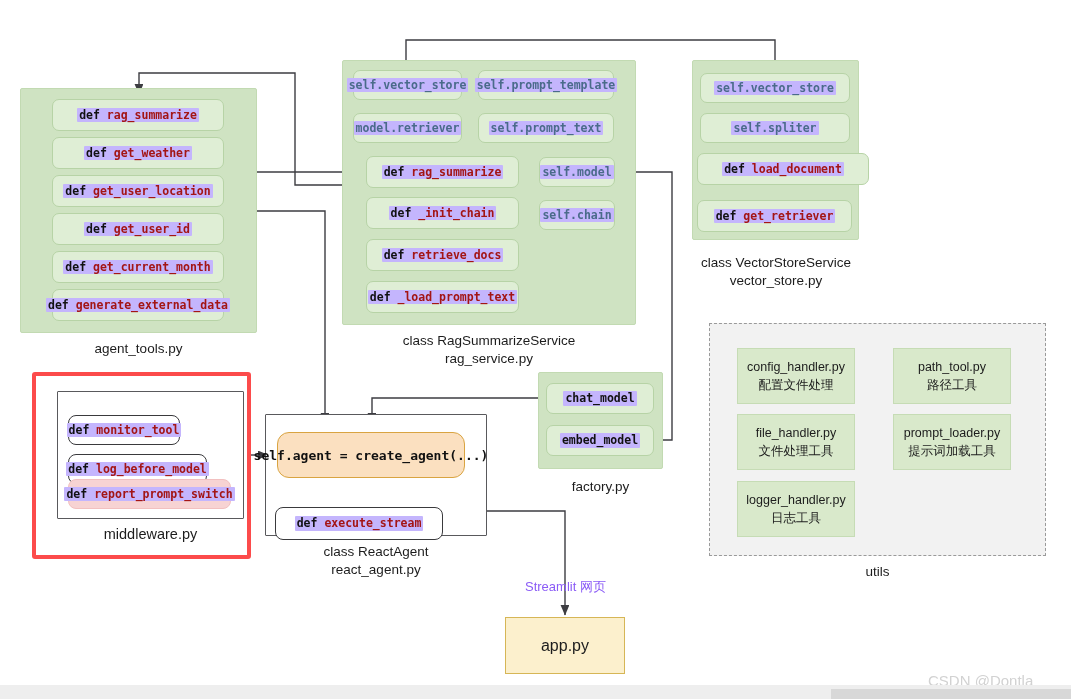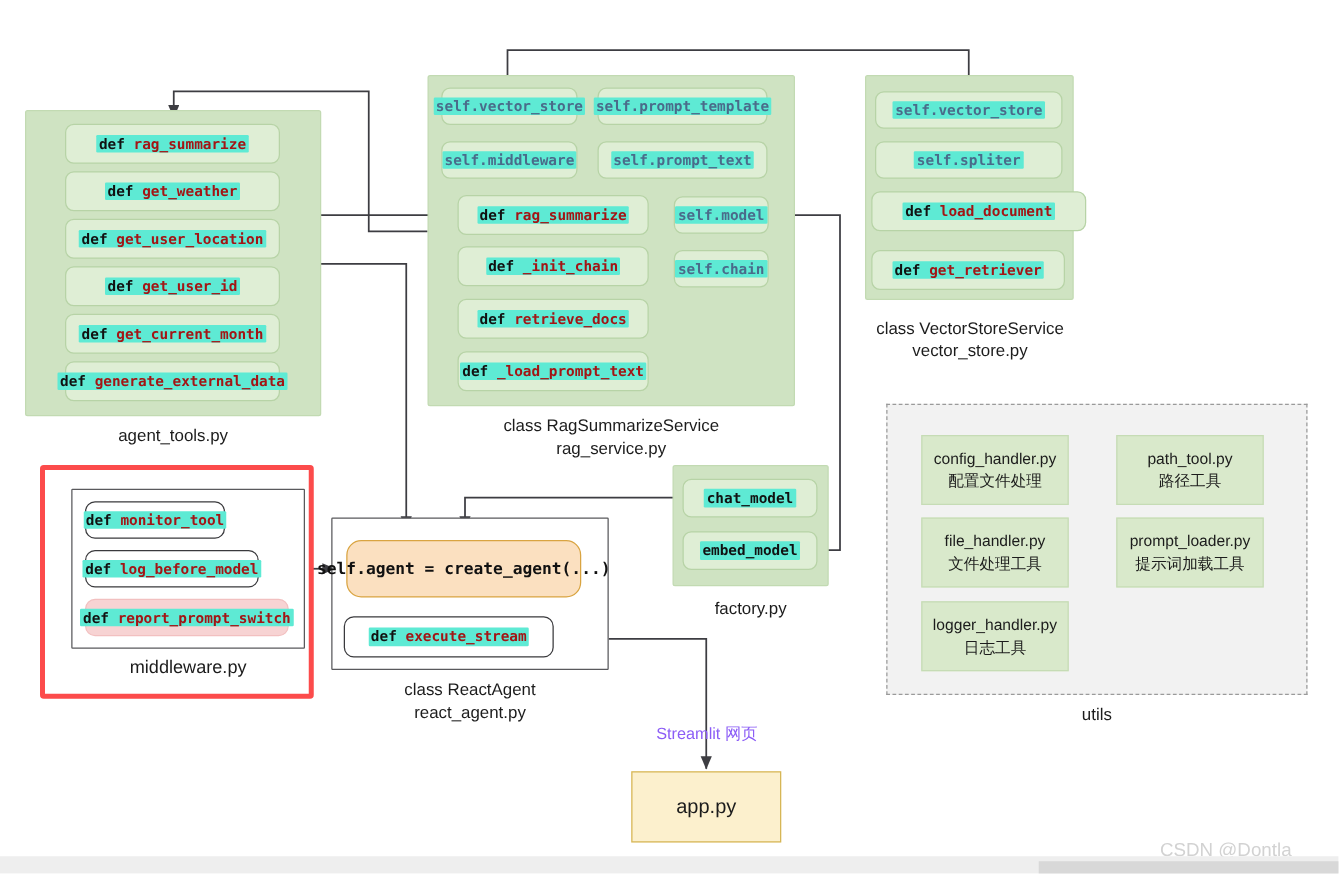--- a/index.html
+++ b/index.html
@@ -30,21 +30,21 @@
     border-radius: 7px;
     display: flex;
     align-items: center;
     justify-content: center;
     font-family: "DejaVu Sans Mono", "Liberation Mono", monospace;
     font-size: 11.5px;
     font-weight: bold;
     white-space: nowrap;
   }
   .code-hl {
-    background: #5eead4;
+    background: #c4b5fd;
     padding: 1px 2px;
     border-radius: 1px;
     line-height: 1.1;
   }
   .kw  { color: #111111; }
   .fn  { color: #a31515; }
   .attr{ color: #4a6b8a; }
   .plain { color: #111111; }
 
   
@@ -76,20 +76,21 @@
     background: #ffffff;
     border: 1px solid #3a3a3d;
     border-radius: 8px;
     display: flex;
     align-items: center;
     justify-content: center;
     font-family: "DejaVu Sans Mono", "Liberation Mono", monospace;
     font-size: 11.5px;
     font-weight: bold;
     white-space: nowrap;
+    margin-top: 14px;
   }
   .chip-pink {
     position: absolute;
     background: #f7d3d3;
     border: 1px solid #f2c0c0;
     border-radius: 8px;
     display: flex;
     align-items: center;
     justify-content: center;
     font-family: "DejaVu Sans Mono", "Liberation Mono", monospace;
@@ -238,21 +239,21 @@
 
   <div class="panel" style="left:342px; top:60px; width:294px; height:265px;"></div>
 
   <div class="chip" style="left:353px; top:70px; width:109px; height:30px;">
     <span class="code-hl attr">self.vector_store</span>
   </div>
   <div class="chip" style="left:478px; top:70px; width:136px; height:30px;">
     <span class="code-hl attr">self.prompt_template</span>
   </div>
   <div class="chip" style="left:353px; top:113px; width:109px; height:30px;">
-    <span class="code-hl attr">self.middleware</span>
+    <span class="code-hl attr">model.retriever</span>
   </div>
   <div class="chip" style="left:478px; top:113px; width:136px; height:30px;">
     <span class="code-hl attr">self.prompt_text</span>
   </div>
 
   <div class="chip" style="left:366px; top:156px; width:153px; height:32px;">
     <span class="code-hl"><span class="kw">def</span>
       <span class="fn">rag_summarize</span></span>
   </div>
   <div class="chip" style="left:366px; top:197px; width:153px; height:32px;">

